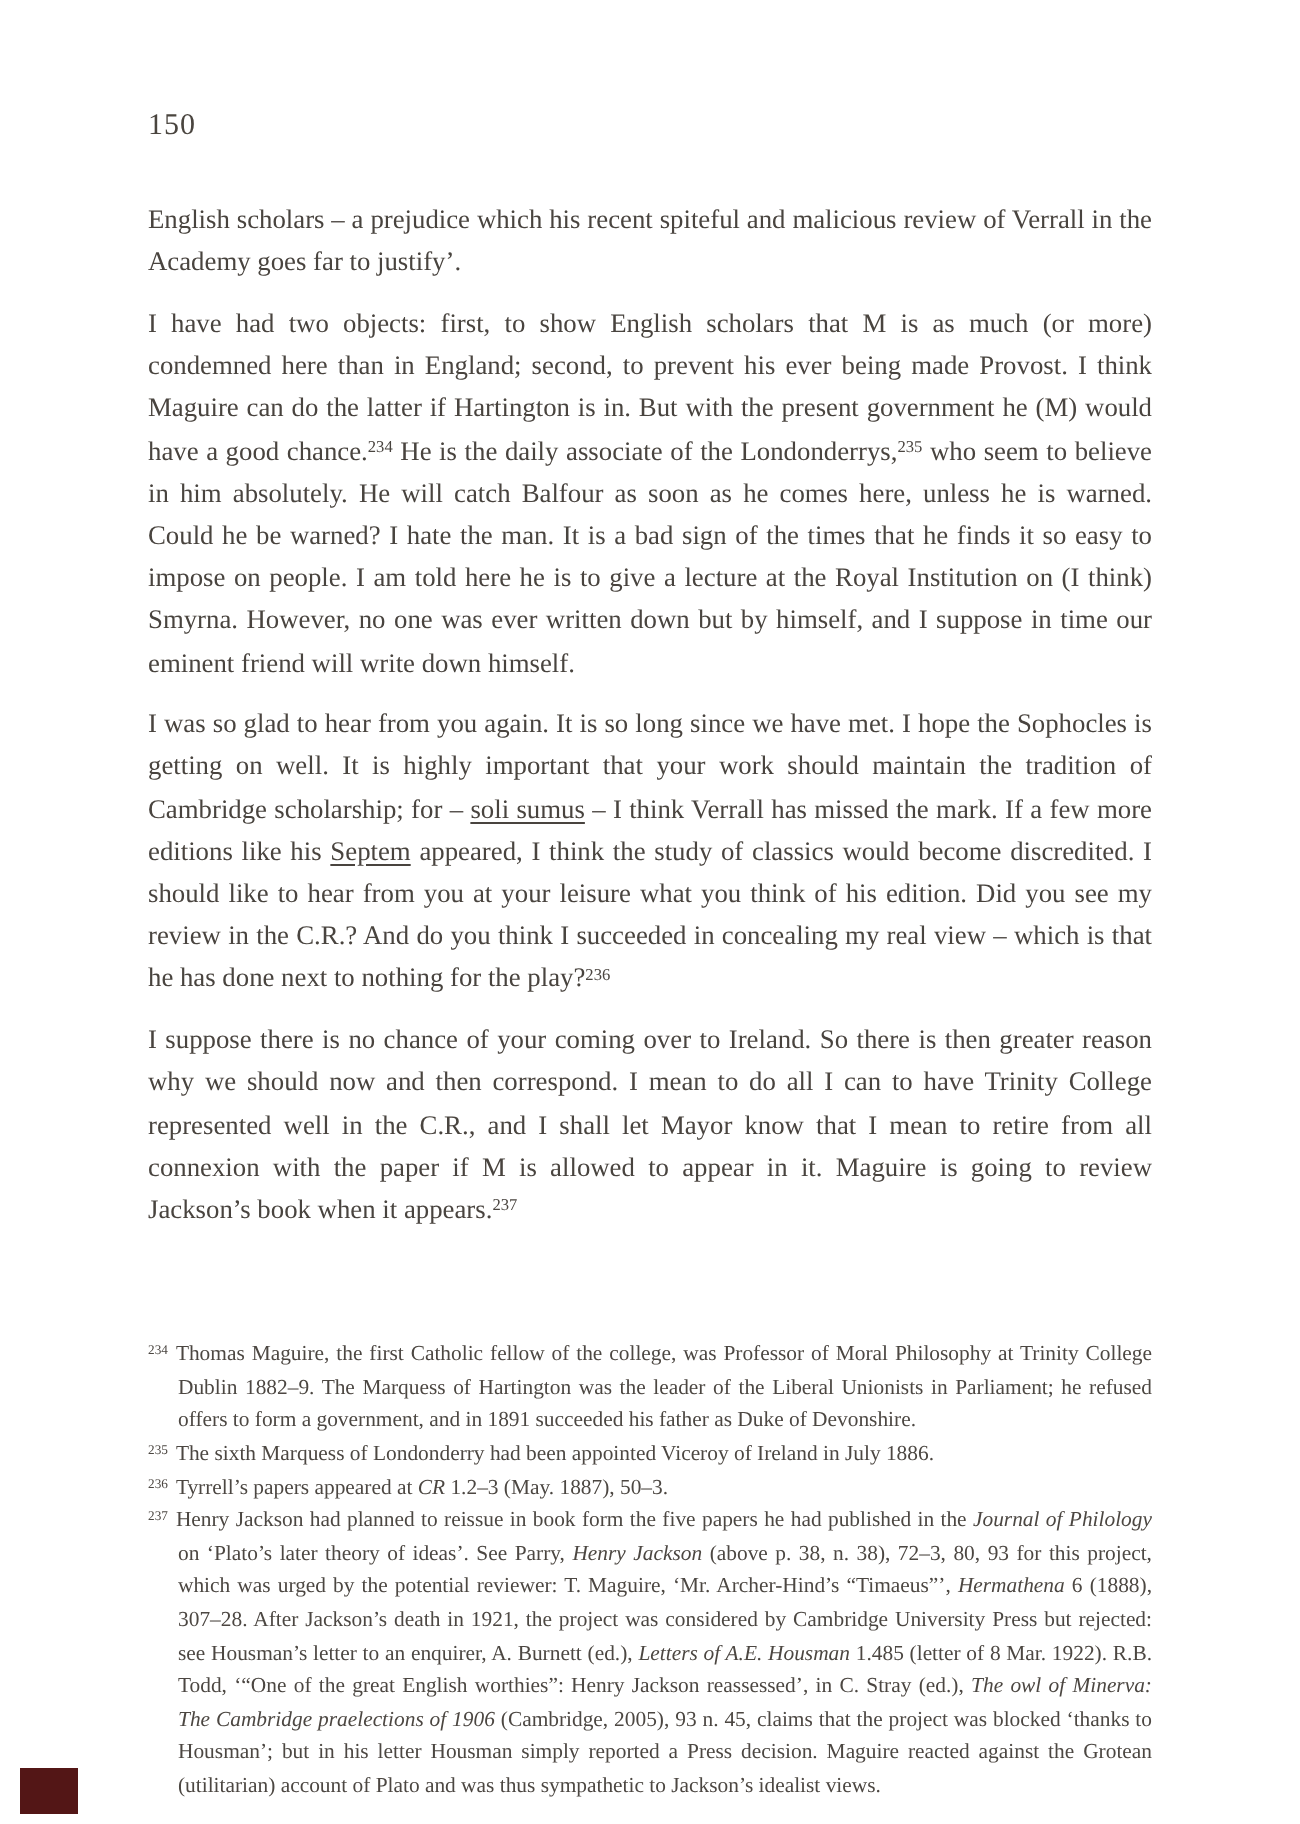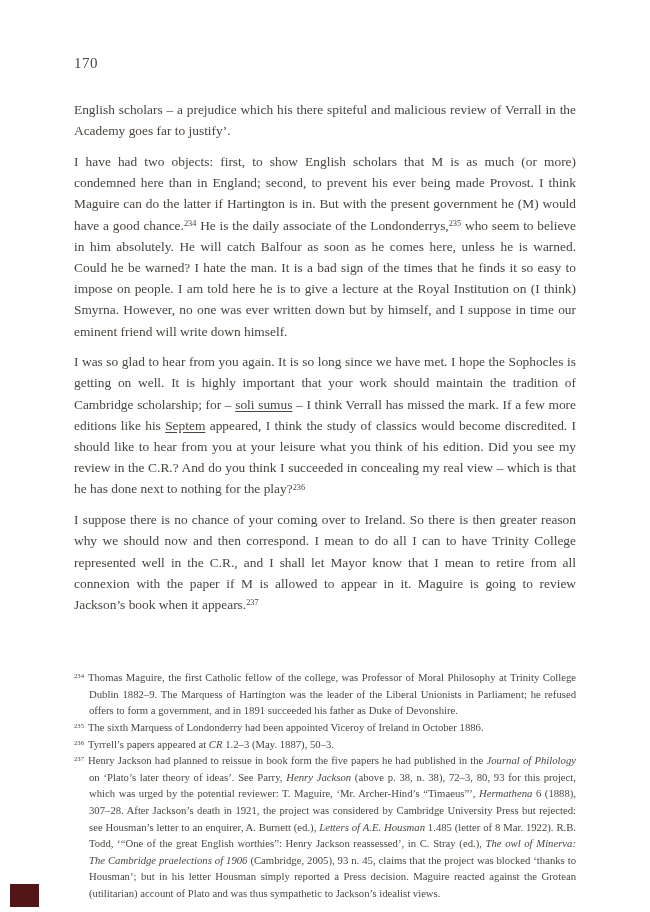--- a/index.html
+++ b/index.html
@@ -72,36 +72,36 @@
     height: 23px;
     background: #531616;
   }
 </style>
 </head>
 <body>
 
 <div class="page">
 
   <div class="page-header">
-    <span class="page-number">170</span>
+    <span class="page-number">150</span>
   </div>
 
   <div class="body-text">
-    <p><span>English scholars – a prejudice which his there spiteful and malicious review of Verrall in the Academy goes far to justify’.</span></p>
+    <p><span>English scholars – a prejudice which his recent spiteful and malicious review of Verrall in the Academy goes far to justify’.</span></p>
     <p><span>I have had two objects: first, to show English scholars that M is as much (or more) condemned here than in England; second, to prevent his ever being made Provost. I think Maguire can do the latter if Hartington is in. But with the present government he (M) would have a good chance.</span><sup>234</sup><span> He is the daily associate of the Londonderrys,</span><sup>235</sup><span> who seem to believe in him absolutely. He will catch Balfour as soon as he comes here, unless he is warned. Could he be warned? I hate the man. It is a bad sign of the times that he finds it so easy to impose on people. I am told here he is to give a lecture at the Royal Institution on (I think) Smyrna. However, no one was ever written down but by himself, and I suppose in time our eminent friend will write down himself.</span></p>
     <p><span>I was so glad to hear from you again. It is so long since we have met. I hope the Sophocles is getting on well. It is highly important that your work should maintain the tradition of Cambridge scholarship; for – </span><span class="u">soli sumus</span><span> – I think Verrall has missed the mark. If a few more editions like his </span><span class="u">Septem</span><span> appeared, I think the study of classics would become discredited. I should like to hear from you at your leisure what you think of his edition. Did you see my review in the C.R.? And do you think I succeeded in concealing my real view – which is that he has done next to nothing for the play?</span><sup>236</sup></p>
     <p><span>I suppose there is no chance of your coming over to Ireland. So there is then greater reason why we should now and then correspond. I mean to do all I can to have Trinity College represented well in the C.R., and I shall let Mayor know that I mean to retire from all connexion with the paper if M is allowed to appear in it. Maguire is going to review Jackson’s book when it appears.</span><sup>237</sup></p>
   </div>
 
   <div class="footnotes">
     <div class="footnote">
       <sup class="fn-num">234</sup><span><span>Thomas Maguire, the first Catholic fellow of the college, was Professor of Moral Philosophy at Trinity College Dublin 1882–9. The Marquess of Hartington was the leader of the Liberal Unionists in Parliament; he refused offers to form a government, and in 1891 succeeded his father as Duke of Devonshire.</span></span>
     </div>
     <div class="footnote">
-      <sup class="fn-num">235</sup><span><span>The sixth Marquess of Londonderry had been appointed Viceroy of Ireland in October 1886.</span></span>
+      <sup class="fn-num">235</sup><span><span>The sixth Marquess of Londonderry had been appointed Viceroy of Ireland in July 1886.</span></span>
     </div>
     <div class="footnote">
       <sup class="fn-num">236</sup><span><span>Tyrrell’s papers appeared at </span><span class="i">CR</span><span> 1.2–3 (May. 1887), 50–3.</span></span>
     </div>
     <div class="footnote">
       <sup class="fn-num">237</sup><span><span>Henry Jackson had planned to reissue in book form the five papers he had published in the </span><span class="i">Journal of Philology</span><span> on ‘Plato’s later theory of ideas’. See Parry, </span><span class="i">Henry Jackson</span><span> (above p. 38, n. 38), 72–3, 80, 93 for this project, which was urged by the potential reviewer: T. Maguire, ‘Mr. Archer-Hind’s “Timaeus”’, </span><span class="i">Hermathena</span><span> 6 (1888), 307–28. After Jackson’s death in 1921, the project was considered by Cambridge University Press but rejected: see Housman’s letter to an enquirer, A. Burnett (ed.), </span><span class="i">Letters of A.E. Housman</span><span> 1.485 (letter of 8 Mar. 1922). R.B. Todd, ‘“One of the great English worthies”: Henry Jackson reassessed’, in C. Stray (ed.), </span><span class="i">The owl of Minerva: The Cambridge praelections of 1906</span><span> (Cambridge, 2005), 93 n. 45, claims that the project was blocked ‘thanks to Housman’; but in his letter Housman simply reported a Press decision. Maguire reacted against the Grotean (utilitarian) account of Plato and was thus sympathetic to Jackson’s idealist views.</span></span>
     </div>
   </div>
 
   <div class="corner-mark" style="background: rgb(83, 22, 22);"></div>

